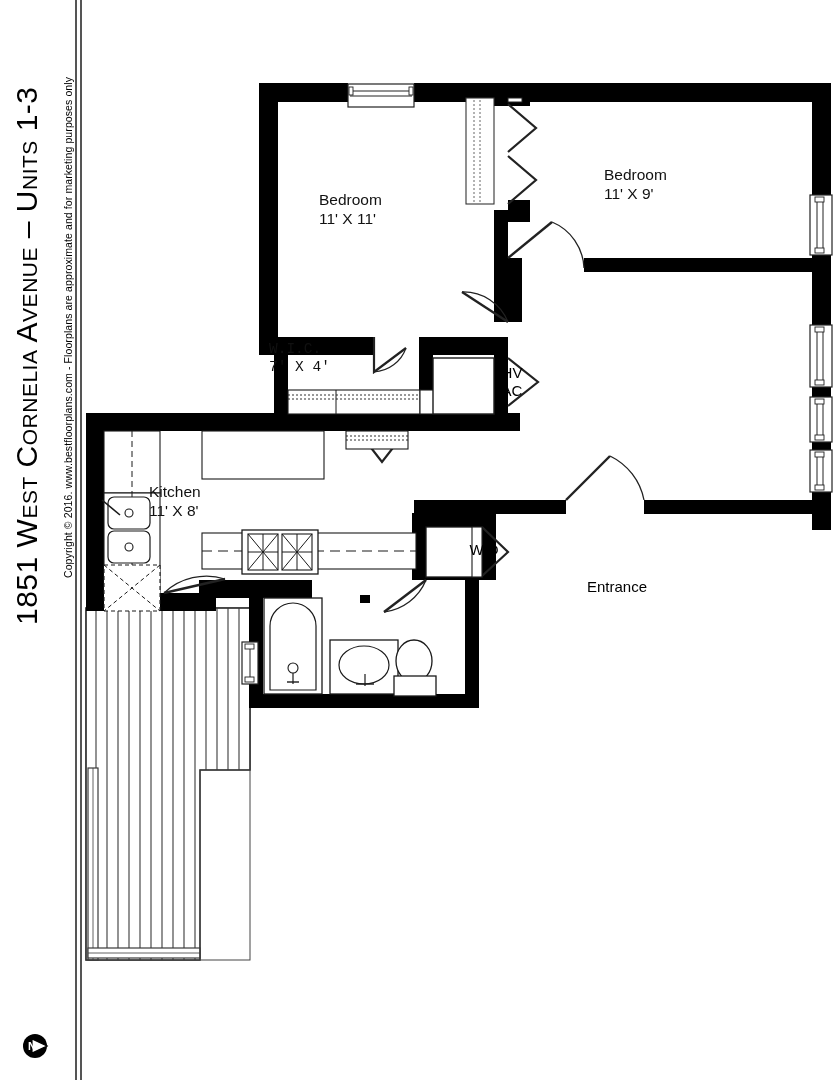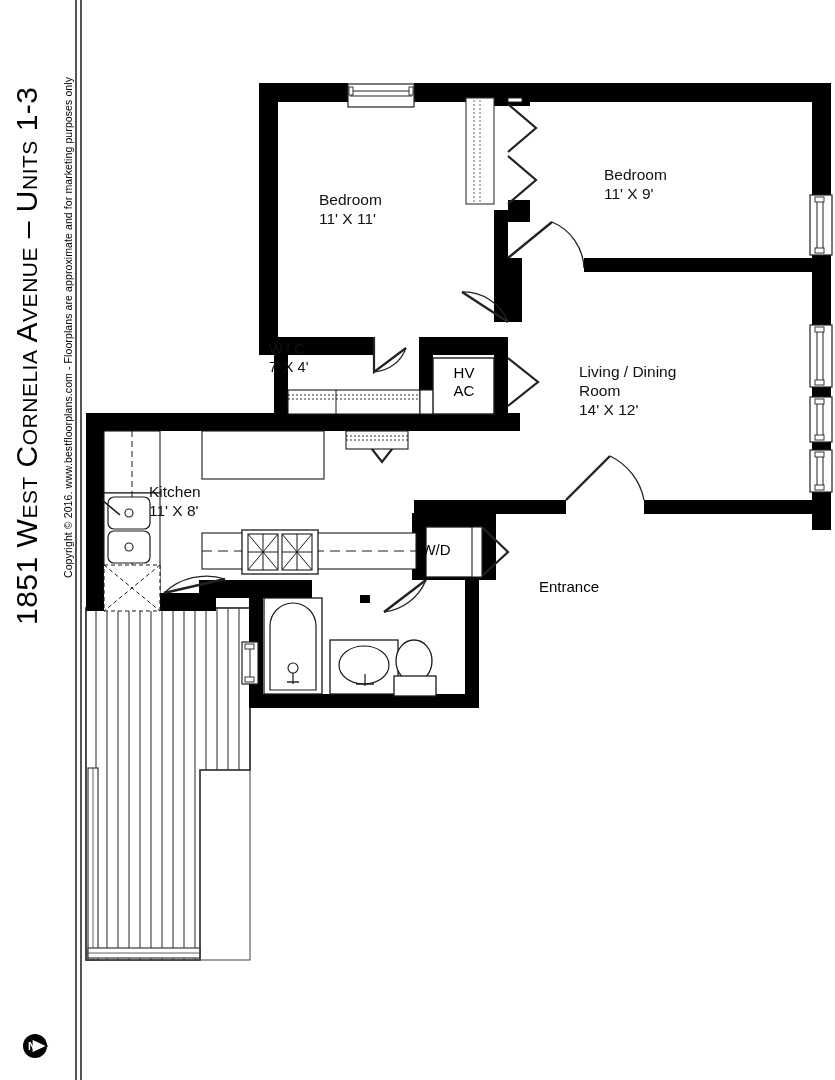--- a/index.html
+++ b/index.html
@@ -75,27 +75,28 @@
   #plan svg { display:block; }
 
   
   .room-label {
     position: absolute;
     font-size: 15.5px;
     line-height: 19px;
     white-space: nowrap;
     color: #111;
   }
-  .room-label.small { font-size: 14.5px; line-height: 18px; }
+  .room-label.small { font-size: 14.5px; line-height: 18px; font-family: Liberation Mono, monospace; }
   .box-label {
     position: absolute;
     text-align: center;
     font-size: 15px;
     line-height: 18px;
     white-space: nowrap;
+    margin-left: 48px;
   }
 
   
   #footer {
     position: absolute;
     left: 84px;
     top: 1010px;
     width: 751px;
     text-align: center;
     font-variant: small-caps;
@@ -428,25 +429,20 @@
   <div class="room-label" style="left:235px; top:190px; width:130px;">
     <div>Bedroom</div>
     <div>11' X 11'</div>
   </div>
 
   <div class="room-label" style="left:520px; top:165px; width:130px;">
     <div>Bedroom</div>
     <div>11' X 9'</div>
   </div>
 
-  <div class="room-label" style="left:495px; top:362px; width:175px;">
-    <div>Living / Dining</div>
-    <div>Room</div>
-    <div>14' X 12'</div>
-  </div>
 
   <div class="room-label small" style="left:185px; top:340px; width:120px;">
     <div>W.I.C.</div>
     <div>7' X 4'</div>
   </div>
 
   <div class="room-label" style="left:65px; top:482px; width:160px;">
     <div>Kitchen</div>
     <div>11' X 8'</div>
   </div>

